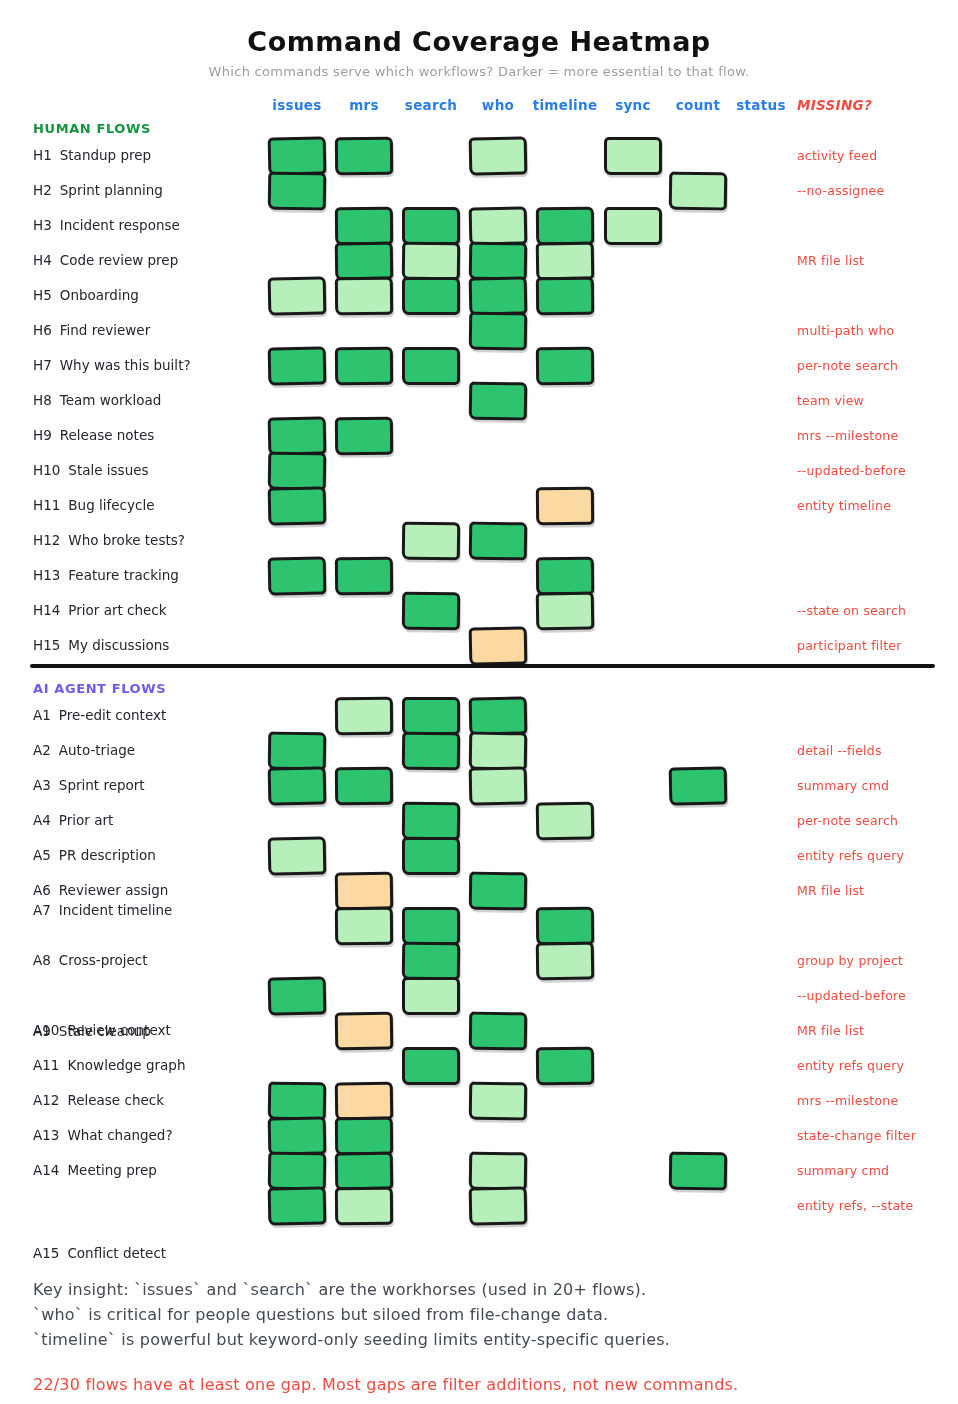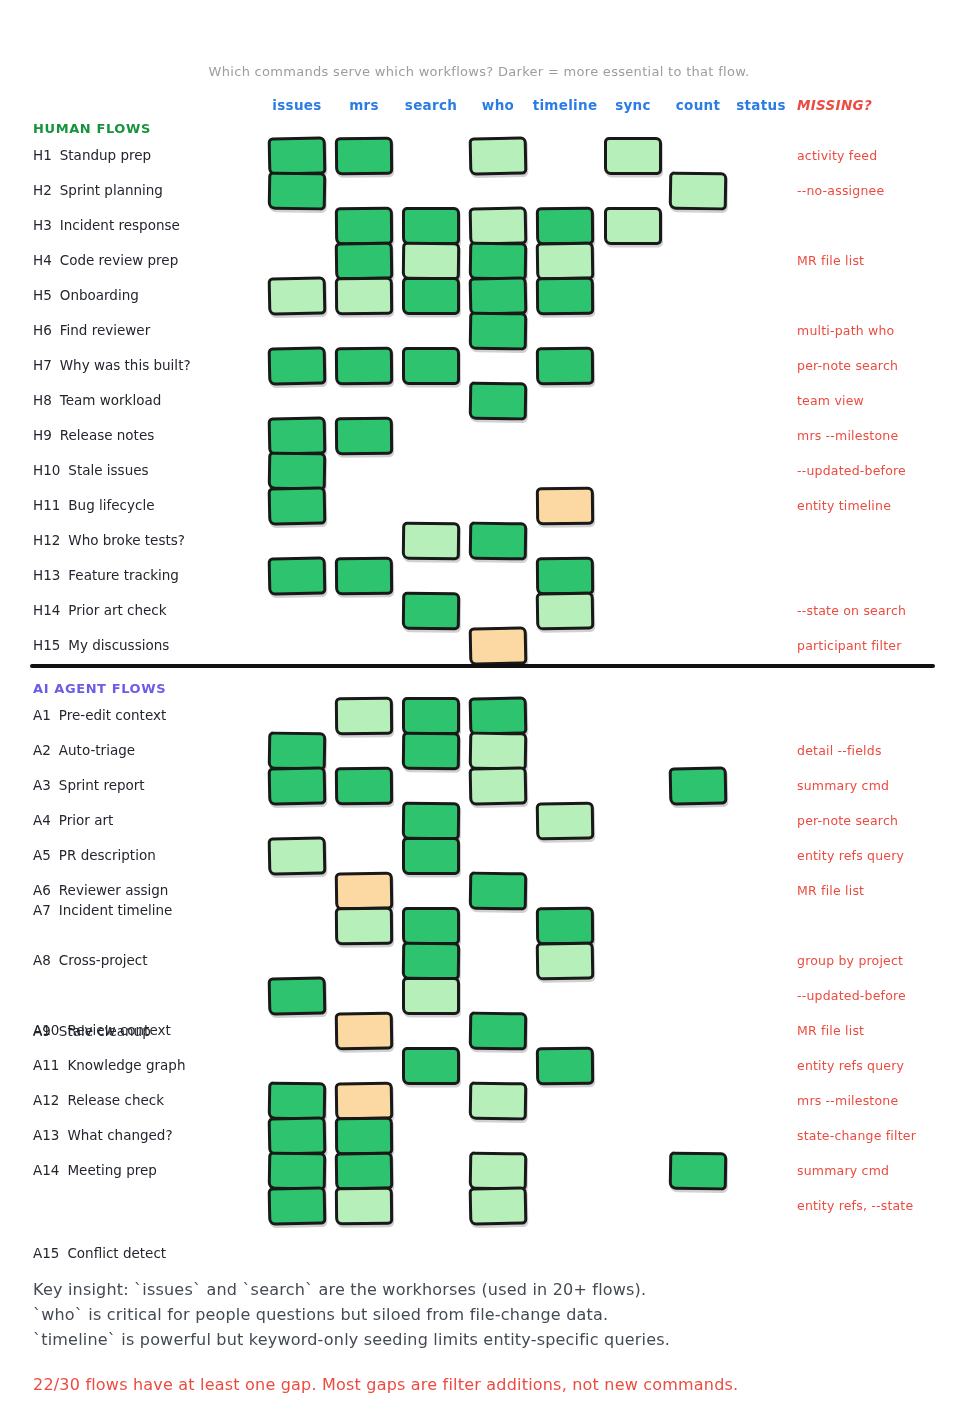--- a/index.html
+++ b/index.html
@@ -48,20 +48,21 @@
 
   .note-line { position:absolute; left:33px; height:16px; line-height:16px;
                font-size:16px; letter-spacing:.2px; white-space:nowrap; }
   .note-line.note { color:var(--note); }
   .note-line.gap { color:var(--gap); }
 </style>
 </head>
 <body>
 
 <div class="canvas">
+  <div class="title">Command Coverage Heatmap</div>
   <div class="subtitle">Which commands serve which workflows? Darker = more essential to that flow.</div>
   <div id="headers">
       <span class="col-header" style="left: 297px;">issues</span>
       <span class="col-header" style="left: 364px;">mrs</span>
       <span class="col-header" style="left: 431px;">search</span>
       <span class="col-header" style="left: 498px;">who</span>
       <span class="col-header" style="left: 565px;">timeline</span>
       <span class="col-header" style="left: 633px;">sync</span>
       <span class="col-header" style="left: 698px;">count</span>
       <span class="col-header" style="left: 761px;">status</span>

